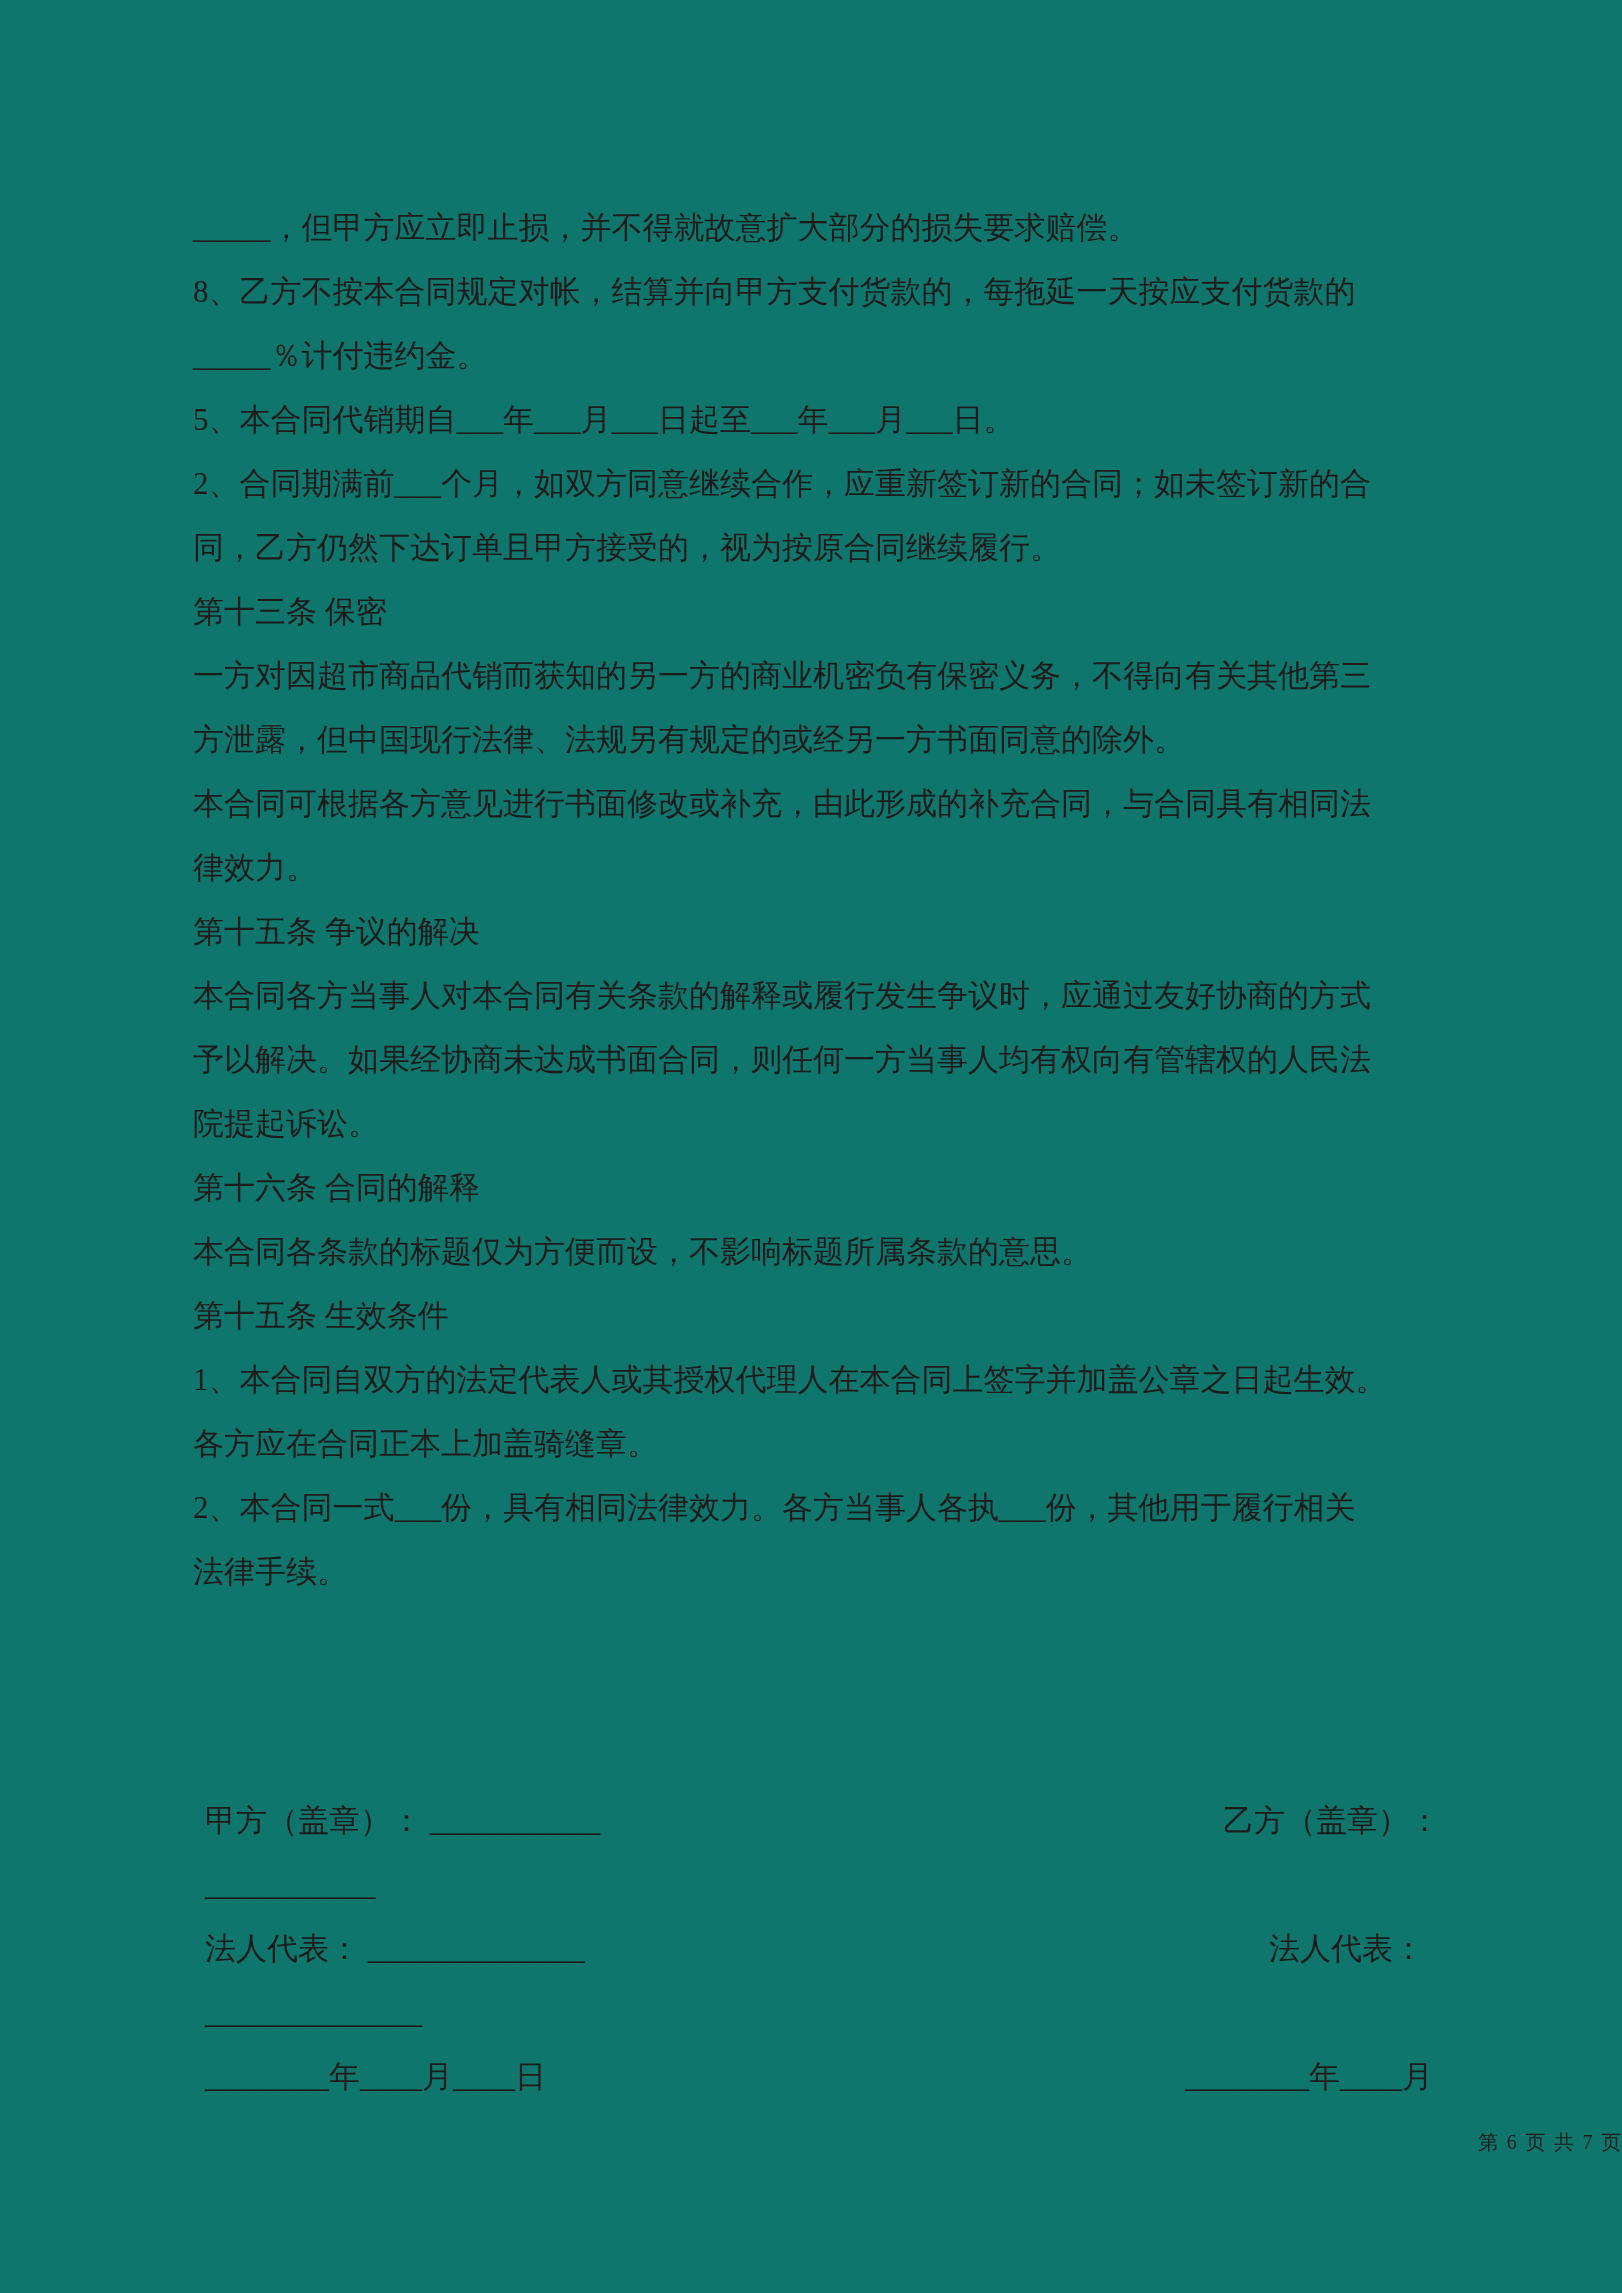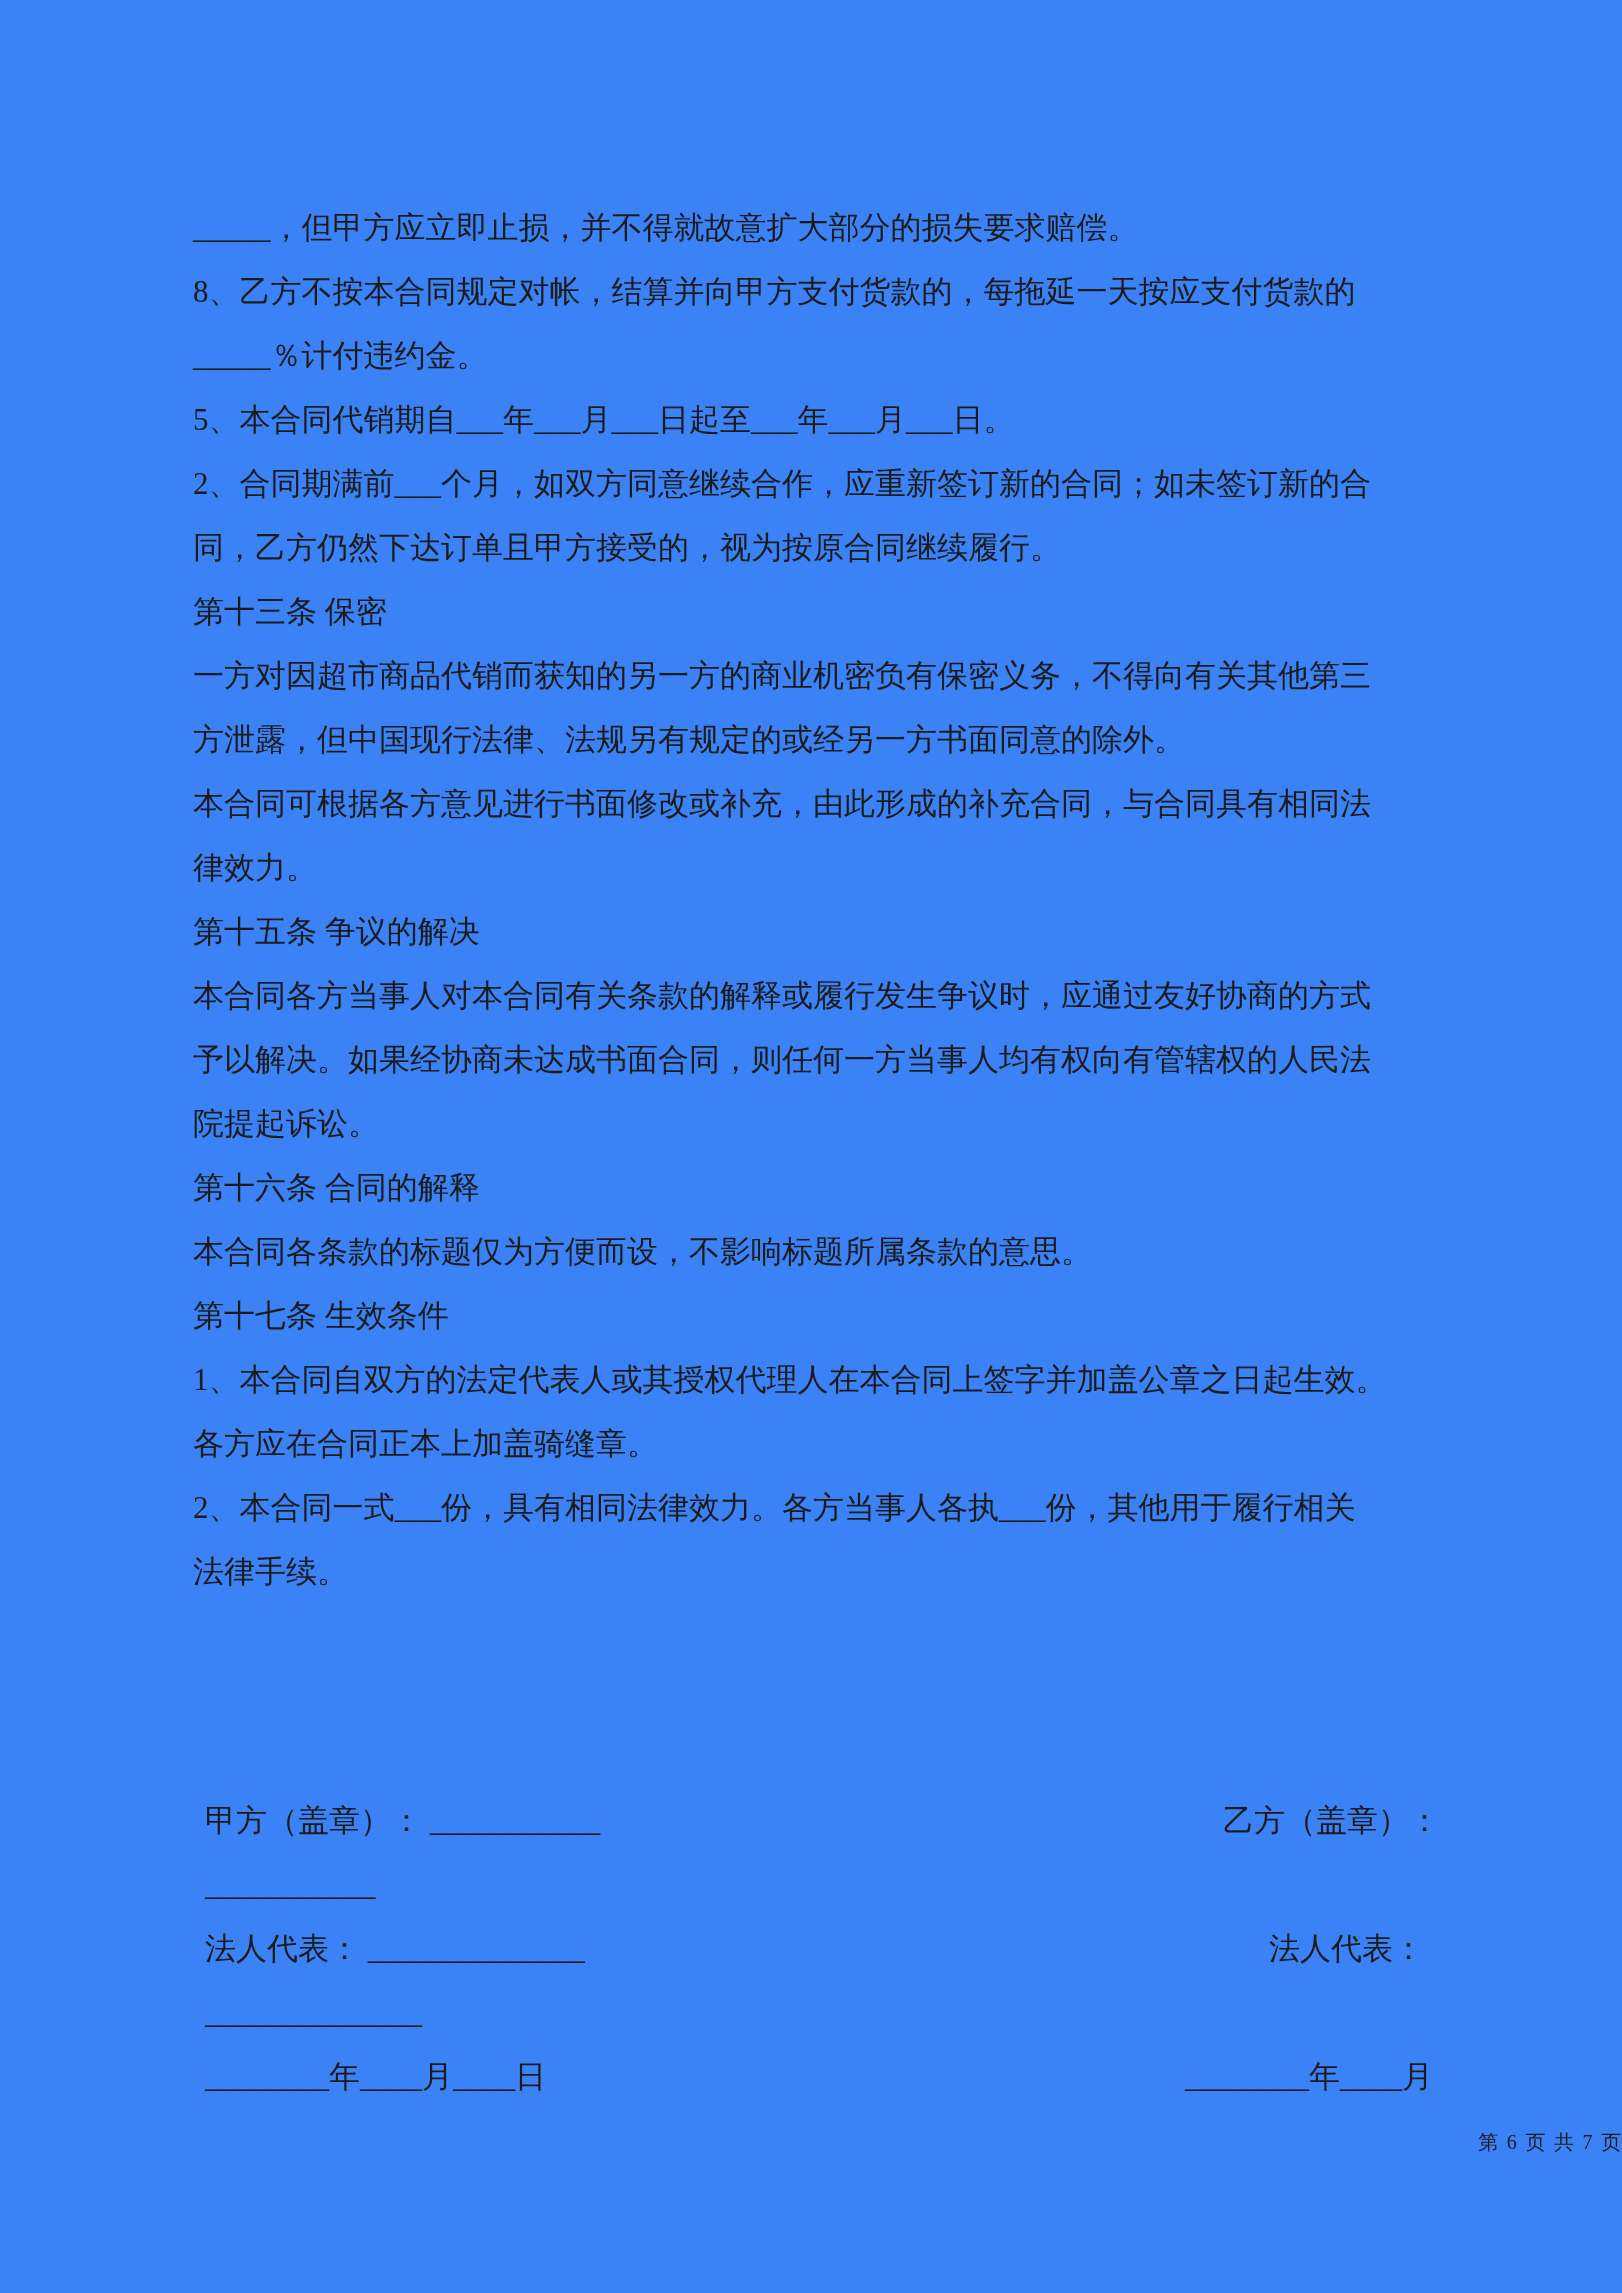--- a/index.html
+++ b/index.html
@@ -4,21 +4,21 @@
 <style>
   html, body {
     margin: 0;
     padding: 0;
     background: #ffffff;
   }
   .page {
     position: relative;
     width: 1623px;
     height: 2294px;
-    background: #3b82f6;
+    background: #0f766e;
     font-family: "Liberation Serif", "DejaVu Serif", serif;
     color: #1b1b1b;
     overflow: hidden;
   }
   .body-lines {
     position: absolute;
     left: 193px;
     top: 196px;
     width: 1246px;
   }
@@ -81,21 +81,21 @@
     <div class="line">一方对因超市商品代销而获知的另一方的商业机密负有保密义务，不得向有关其他第三</div>
     <div class="line">方泄露，但中国现行法律、法规另有规定的或经另一方书面同意的除外。</div>
     <div class="line">本合同可根据各方意见进行书面修改或补充，由此形成的补充合同，与合同具有相同法</div>
     <div class="line">律效力。</div>
     <div class="line">第十五条 争议的解决</div>
     <div class="line">本合同各方当事人对本合同有关条款的解释或履行发生争议时，应通过友好协商的方式</div>
     <div class="line">予以解决。如果经协商未达成书面合同，则任何一方当事人均有权向有管辖权的人民法</div>
     <div class="line">院提起诉讼。</div>
     <div class="line">第十六条 合同的解释</div>
     <div class="line">本合同各条款的标题仅为方便而设，不影响标题所属条款的意思。</div>
-    <div class="line">第十七条 生效条件</div>
+    <div class="line">第十五条 生效条件</div>
     <div class="line">1、本合同自双方的法定代表人或其授权代理人在本合同上签字并加盖公章之日起生效。</div>
     <div class="line">各方应在合同正本上加盖骑缝章。</div>
     <div class="line">2、本合同一式___份，具有相同法律效力。各方当事人各执___份，其他用于履行相关</div>
     <div class="line">法律手续。</div>
   </div>
 
   <div class="sig-block">
     <div class="sig-row">
       <span class="sig-left">甲方（盖章）： ___________</span>
       <span class="sig-right pos-seal">乙方（盖章）：</span>

